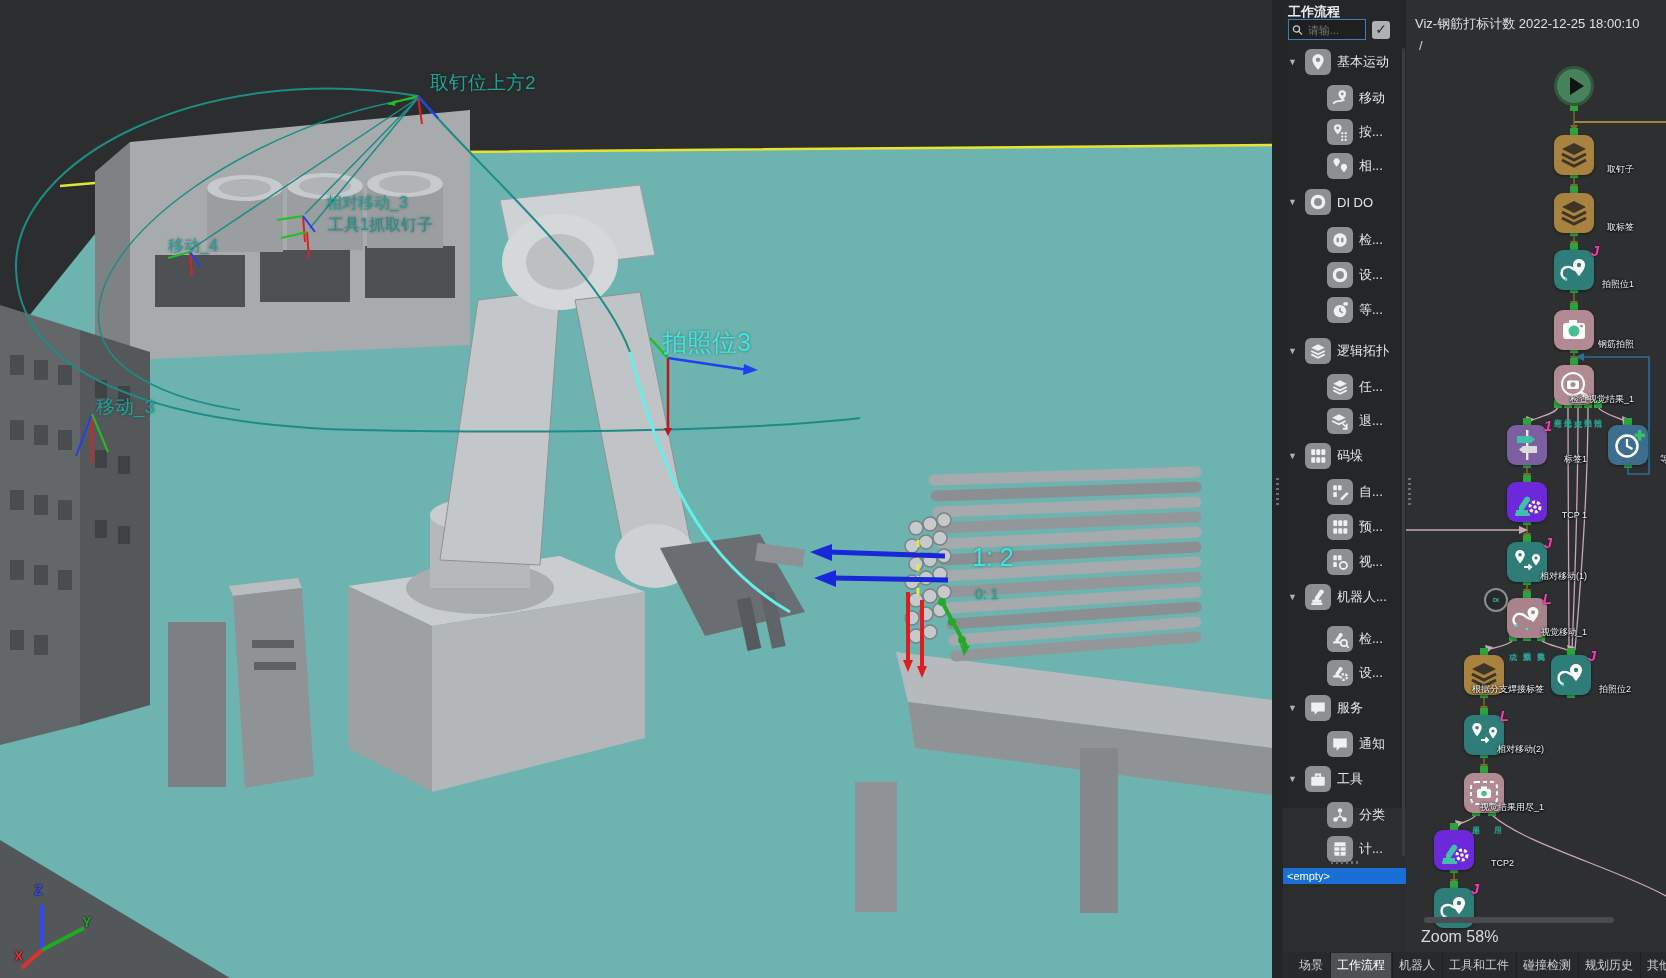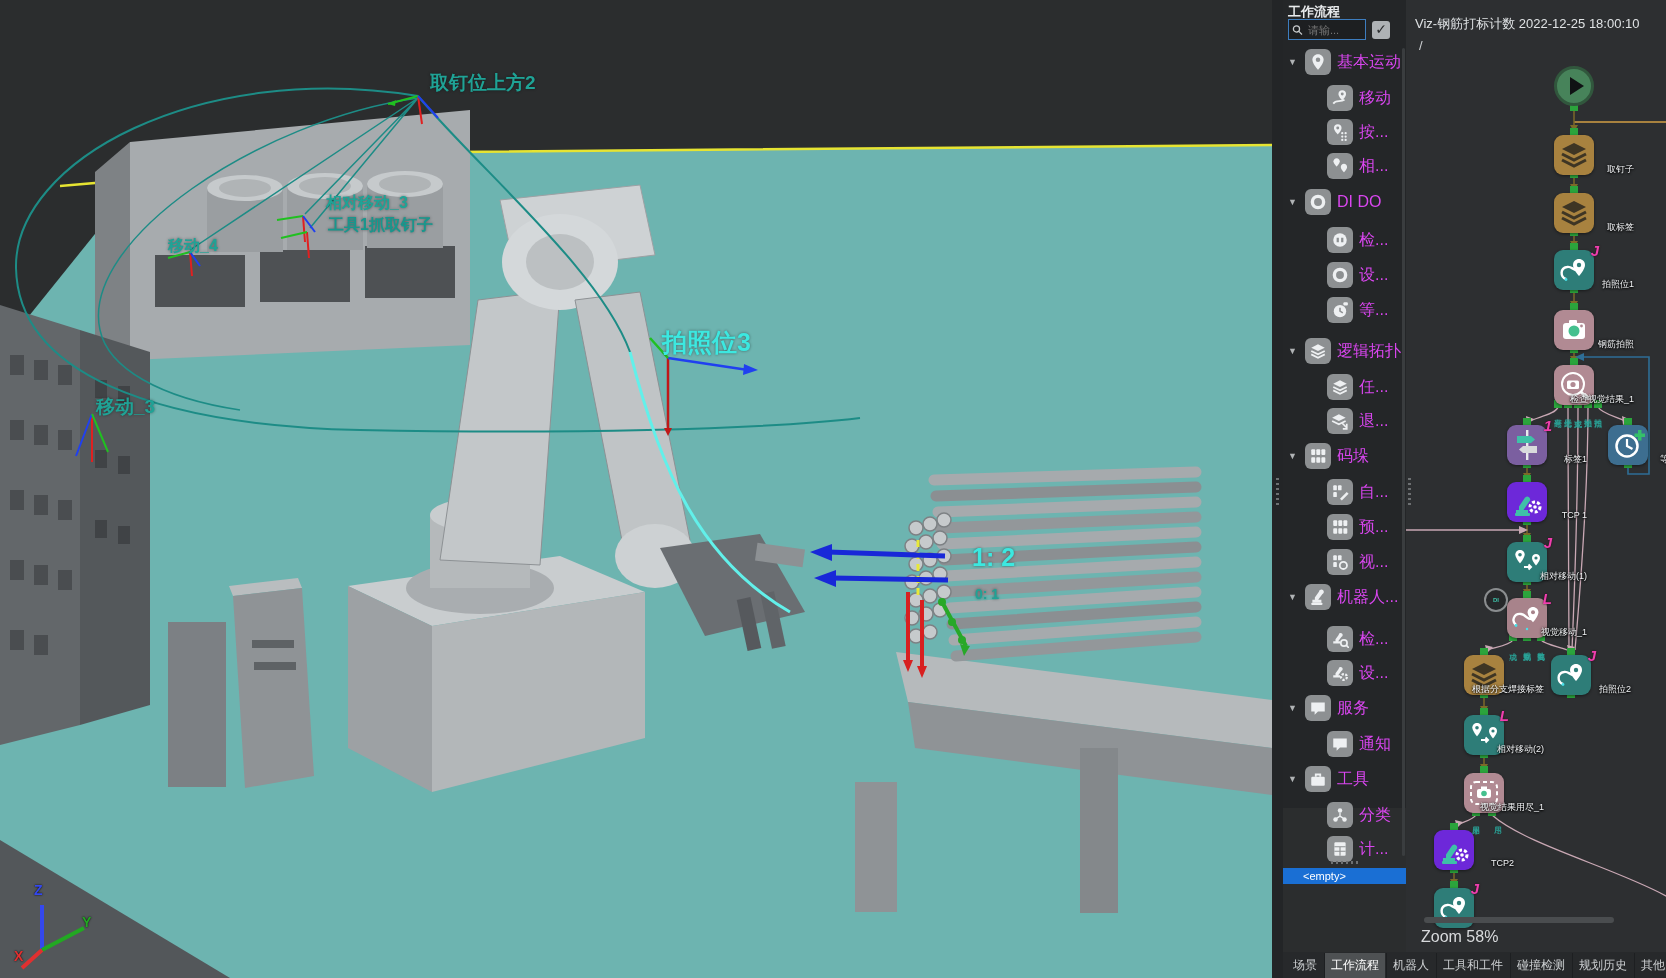--- a/index.html
+++ b/index.html
@@ -1,20 +1,20 @@
 <!DOCTYPE html>
 <html><head>
 <meta charset="utf-8">
 <style>
   html,body{margin:0;padding:0;background:#1a1c1e}
   #app{position:relative;width:1666px;height:978px;overflow:hidden;background:#2b2d2e;
        font-family:"Liberation Sans","DejaVu Sans",sans-serif;-webkit-font-smoothing:antialiased}
   
   #viewport{position:absolute;left:0;top:0;width:1272px;height:978px;overflow:hidden}
-  .vp-label{position:absolute;color:#1fa396;font-weight:bold;white-space:nowrap;
+  .vp-label{position:absolute;color:#1fa396;font-weight:normal;white-space:nowrap;
             text-shadow:0 0 3px rgba(0,0,0,.45);pointer-events:none}
   .vp-cyan{color:#3ce8e0}
   .axis-label{position:absolute;font-size:14px;font-weight:bold;text-shadow:0 0 2px #000}
   
   #strip{position:absolute;left:1272px;top:0;width:11px;height:978px;background:#232527}
   .vdots{position:absolute;width:3px;height:28px;
          background:repeating-linear-gradient(#6d7072 0 2px,transparent 2px 5px)}
   .hdots{position:absolute;width:28px;height:3px;
          background:repeating-linear-gradient(90deg,#6d7072 0 2px,transparent 2px 5px)}
   
@@ -25,24 +25,24 @@
   .searchbox input{background:transparent;border:none;outline:none;color:#9aa0a3;font-size:11px;width:52px;
              font-family:"Liberation Sans",sans-serif}
   .checkbox{position:absolute;left:89px;top:21px;width:18px;height:18px;background:#aeb2b5;border-radius:3px;
             color:#2a2c2e;font-size:14px;font-weight:bold;text-align:center;line-height:17px}
   .srow{position:absolute;left:0;width:122px;height:26px;display:flex;align-items:center;gap:6px;cursor:default}
   .srow .tri{width:11px;font-size:9px;color:#b0b3b5;margin-left:5px;flex:none}
   .srow.child{padding-left:44px}
   .tile{width:26px;height:26px;border-radius:6px;background:#8d9092;display:flex;align-items:center;
         justify-content:center;flex:none}
   .tile svg{width:18px;height:18px;fill:#eef0f2}
-  .slab{font-size:16px;color:#d946ef;white-space:nowrap}
+  .slab{font-size:13px;color:#e5e5e5;white-space:nowrap}
   .sscroll{position:absolute;left:119px;top:48px;width:3px;height:808px;background:#3a3d3f;border-radius:2px}
   .emptyrow{position:absolute;left:0;top:868px;width:123px;height:16px;background:#1a6fd4;color:#fff;
-            font-size:11px;line-height:16px;padding-left:20px;box-sizing:border-box}
+            font-size:11px;line-height:16px;padding-left:4px;box-sizing:border-box}
   
   #canvas{position:absolute;left:123px;top:0;width:260px;height:952px;background:#2d2f31;overflow:hidden}
   .ctitle{position:absolute;left:9px;top:15px;font-size:13px;color:#dfe2e4;white-space:nowrap}
   .crumb{position:absolute;left:13px;top:38px;font-size:13px;color:#cfd2d4}
   .play{position:absolute;left:148px;top:66px;width:40px;height:40px;border-radius:50%;background:#47835a;
         border:3px solid #31573d;box-sizing:border-box;cursor:pointer}
   .play:after{content:"";position:absolute;left:13px;top:8px;border-left:14px solid #101214;
               border-top:9px solid transparent;border-bottom:9px solid transparent}
   .node{position:absolute;width:40px;height:40px;border-radius:9px;box-shadow:0 1px 3px rgba(0,0,0,.45)}
   .node svg{position:absolute;left:0;top:0;width:40px;height:40px}
@@ -55,21 +55,21 @@
   .vtext{position:absolute;writing-mode:vertical-rl;text-orientation:upright;font-size:8px;color:#2aa79b;
          line-height:10px;letter-spacing:0;pointer-events:none}
   .dibadge{position:absolute;left:78px;top:588px;width:20px;height:20px;border:2px solid #8a8d8f;border-radius:50%;
            background:#26282a;color:#3fc0a8;font-size:6px;font-weight:bold;text-align:center;line-height:20px}
   .hscroll{position:absolute;left:18px;top:917px;width:190px;height:6px;border-radius:3px;background:#4a4d4f}
   .zoomlabel{position:absolute;left:15px;top:928px;font-size:16px;color:#d8dadc}
   
   .tabbar{position:absolute;left:0;top:952px;width:383px;height:26px;background:#27292b;display:flex;
           align-items:center;font-size:12px;color:#cdd0d2}
   .tab{padding:4px 6px;margin-left:1px;white-space:nowrap;border-left:1px solid #1d1f21;cursor:pointer}
-  .tab:first-child{border-left:none;margin-left:4px}
+  .tab:first-child{border-left:none;margin-left:10px}
   .tab.active{background:#4e5153;color:#fff}
 </style>
 </head>
 <body>
 
 <svg width="0" height="0" style="position:absolute">
   <defs>
     <symbol id="s-pin" viewBox="0 0 16 16">
         <path d="M8 1C5 1 3 3.2 3 6c0 3.5 5 9 5 9s5-5.5 5-9c0-2.8-2-5-5-5z"></path>
         <circle cx="8" cy="6" r="2" fill="#8d9092"></circle>

